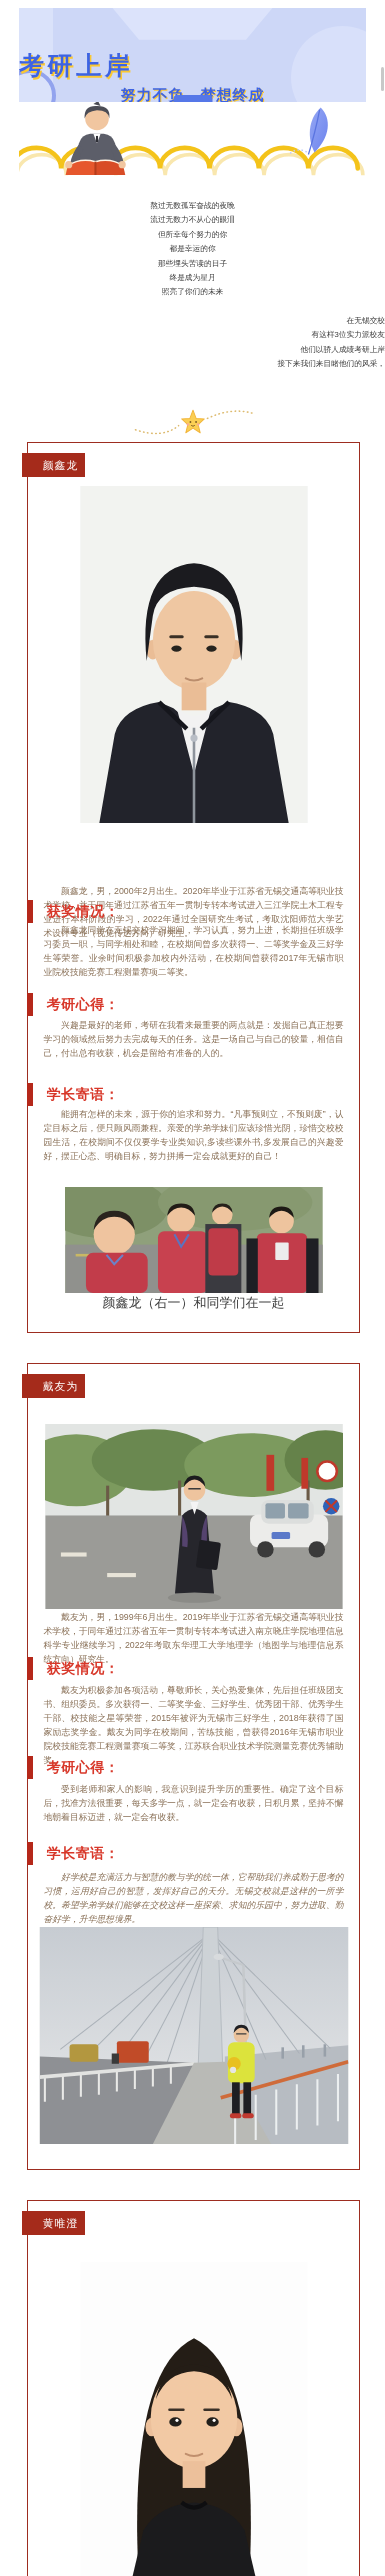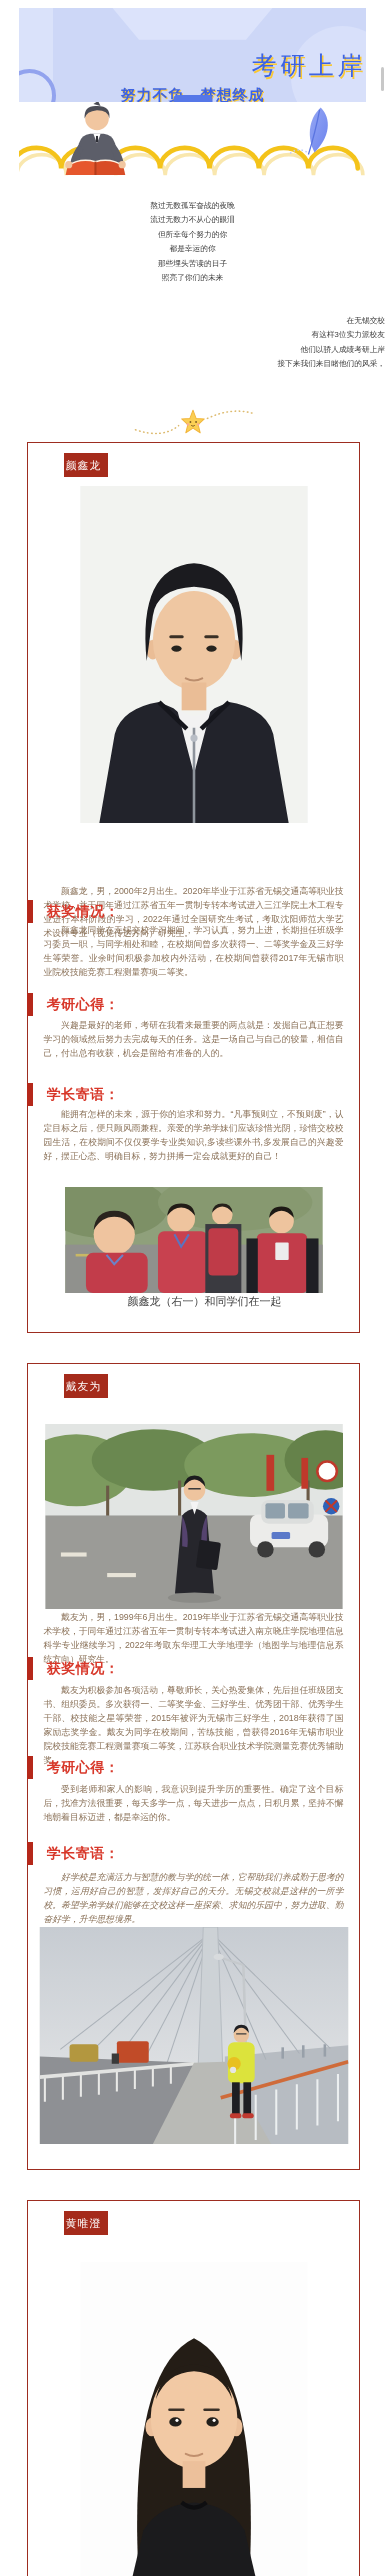--- a/index.html
+++ b/index.html
@@ -6,21 +6,21 @@
   .page{position:relative;width:385px;height:3572px;margin:0 auto;background:#fff;overflow:hidden;
         font-family:"Liberation Sans",sans-serif;}
   
   .banner{position:absolute;left:19px;top:7.7px;width:347px;height:94px;background:#cdd7f7;overflow:hidden;}
   .banner-strip{position:absolute;left:0;top:0;width:34px;height:100%;background:#dae2fa;}
   .banner-book{position:absolute;left:78px;top:0;width:191px;height:32px;background:#dce3fb;
                clip-path:polygon(8% 0,92% 0,78% 100%,22% 100%);}
   .banner-circle{position:absolute;right:-28px;top:18px;width:103px;height:103px;border-radius:50%;background:#d8e0fa;}
   .banner-ring{position:absolute;left:-16.5px;bottom:-20.6px;width:45px;height:45px;border-radius:50%;
                border:4.6px solid #92a3ee;}
-  .banner-title{position:absolute;top:41px;left:0;right:0;text-align:right;font-size:25px;font-weight:normal;
+  .banner-title{position:absolute;top:41px;left:0;right:0;text-align:left;font-size:25px;font-weight:bold;
                 color:#3d63e3;letter-spacing:3.6px;text-shadow:1.5px 1.5px 0 #fac832;}
   .banner-subtitle{position:absolute;top:78px;left:0;right:0;text-align:center;font-size:15px;font-weight:bold;
                    color:#3d63e3;letter-spacing:1px;text-shadow:1px 1px 0 #fac832;}
   .banner-tab{position:absolute;bottom:0;left:50%;transform:translateX(-50%);width:39px;height:6.7px;
               border-radius:4.1px 4.1px 0 0;background:#5577e8;}
   
   .waveband{position:absolute;left:19px;top:102px;width:347px;height:77px;}
   .scallops{position:absolute;left:0;top:19.6px;}
   .reader{position:absolute;left:34px;top:0;}
   .feather{position:absolute;left:268px;top:3.1px;}
@@ -30,29 +30,29 @@
   #poem1{top:199px;}
   #poem2{top:314px;text-align:right;}
   
   .star-divider{position:absolute;top:403px;left:50%;transform:translateX(-50%);}
   
   .card{position:absolute;left:27px;width:331px;border:1px solid #9d2d20;background:#fff;}
   .card1{top:442px;height:889px;}
   .card2{top:1363px;height:805px;}
   .card3{top:2200px;height:1059px;}
   .tag{position:absolute;left:-6.2px;top:10.3px;width:42px;height:24px;background:#a52b1b;color:#fff;
-       font-size:10.8px;line-height:24px;padding-left:2px;letter-spacing:1px;margin-left:42px;}
+       font-size:10.8px;line-height:24px;padding-left:21px;letter-spacing:1px;}
   .photo{position:absolute;left:50%;transform:translateX(-50%);overflow:hidden;background:#eef0ee;}
   .photo svg{display:block;}
   .bio,.para{position:absolute;left:15.5px;width:300px;font-size:8.8px;line-height:14px;color:#8a7158;
              text-align:justify;text-indent:2em;}
   .sec{position:absolute;left:0;height:23px;display:flex;align-items:center;}
   .sec .bar{flex:none;width:5.7px;height:23px;background:#b5281a;margin-left:-1px;}
   .sec .t{margin-left:14px;font-size:14px;font-weight:bold;color:#d8382a;letter-spacing:0.5px;}
-  .caption{position:absolute;left:11px;width:100%;text-align:center;font-size:11px;color:#3f3f3f;}
+  .caption{position:absolute;left:0;width:100%;text-align:center;font-size:13px;color:#3f3f3f;}
   .scrollbar-thumb{position:absolute;right:1px;top:67px;width:2.6px;height:24px;border-radius:1.5px;background:#c8c8c8;}
 </style>
 </head>
 <body>
 
 <div class="page">
 
   <div class="banner">
     <div class="banner-strip"></div>
     <div class="banner-book"></div>
@@ -96,20 +96,21 @@
       <path d="M6,94 C18,84 30,86 40,92" fill="none" stroke="#c3cdf7" stroke-width="3" stroke-dasharray="3,5"></path>
     </svg>
   </div>
 
   <div class="poem" id="poem1">
     <div>熬过无数孤军奋战的夜晚</div>
     <div>流过无数力不从心的眼泪</div>
     <div>但所幸每个努力的你</div>
     <div>都是幸运的你</div>
     <div>那些埋头苦读的日子</div>
+    <div>终是成为星月</div>
     <div>照亮了你们的未来</div>
   </div>
   <div class="poem" id="poem2">
     <div>在无锡交校</div>
     <div>有这样3位实力派校友</div>
     <div>他们以骄人成绩考研上岸</div>
     <div>接下来我们来目睹他们的风采，</div>
   </div>
 
   <svg class="star-divider" width="134" height="37" viewBox="0 0 260 72">
@@ -234,21 +235,21 @@
     <div class="bio" style="top:246px;">戴友为，男，1999年6月出生。2019年毕业于江苏省无锡交通高等职业技术学校，于同年通过江苏省五年一贯制专转本考试进入南京晓庄学院地理信息科学专业继续学习，2022年考取东华理工大学地理学（地图学与地理信息系统方向）研究生。</div>
     <div class="sec" style="top:293px;">
       <span class="bar"></span>
       <span class="t">获奖情况：</span>
     </div>
     <div class="para" style="top:319px;">戴友为积极参加各项活动，尊敬师长，关心热爱集体，先后担任班级团支书、组织委员。多次获得一、二等奖学金、三好学生、优秀团干部、优秀学生干部、校技能之星等荣誉，2015年被评为无锡市三好学生，2018年获得了国家励志奖学金。戴友为同学在校期间，苦练技能，曾获得2016年无锡市职业院校技能竞赛工程测量赛项二等奖，江苏联合职业技术学院测量竞赛优秀辅助奖。</div>
     <div class="sec" style="top:392px;">
       <span class="bar"></span>
       <span class="t">考研心得：</span>
     </div>
-    <div class="para" style="top:418px;">受到老师和家人的影响，我意识到提升学历的重要性。确定了这个目标后，找准方法很重要，每天多学一点，每天进步一点点，日积月累，坚持不懈地朝着目标迈进，都是幸运的你。</div>
+    <div class="para" style="top:418px;">受到老师和家人的影响，我意识到提升学历的重要性。确定了这个目标后，找准方法很重要，每天多学一点，就一定会有收获，日积月累，坚持不懈地朝着目标迈进，就一定会有收获。</div>
     <div class="sec" style="top:478px;">
       <span class="bar"></span>
       <span class="t">学长寄语：</span>
     </div>
     <div class="para" style="top:506px;font-style:italic;">好学校是充满活力与智慧的教与学的统一体，它帮助我们养成勤于思考的习惯，运用好自己的智慧，发挥好自己的天分。无锡交校就是这样的一所学校。希望学弟学妹们能够在交校这样一座探索、求知的乐园中，努力进取、勤奋好学，升华思想境界。</div>
     <div class="photo" style="top:563px;width:309px;height:217px;">
       <svg width="309" height="217" viewBox="0 0 600 422">
         <defs>
           <linearGradient id="sky2" x1="0" y1="0" x2="0" y2="1">
             <stop offset="0" stop-color="#c7ccd2"></stop>

